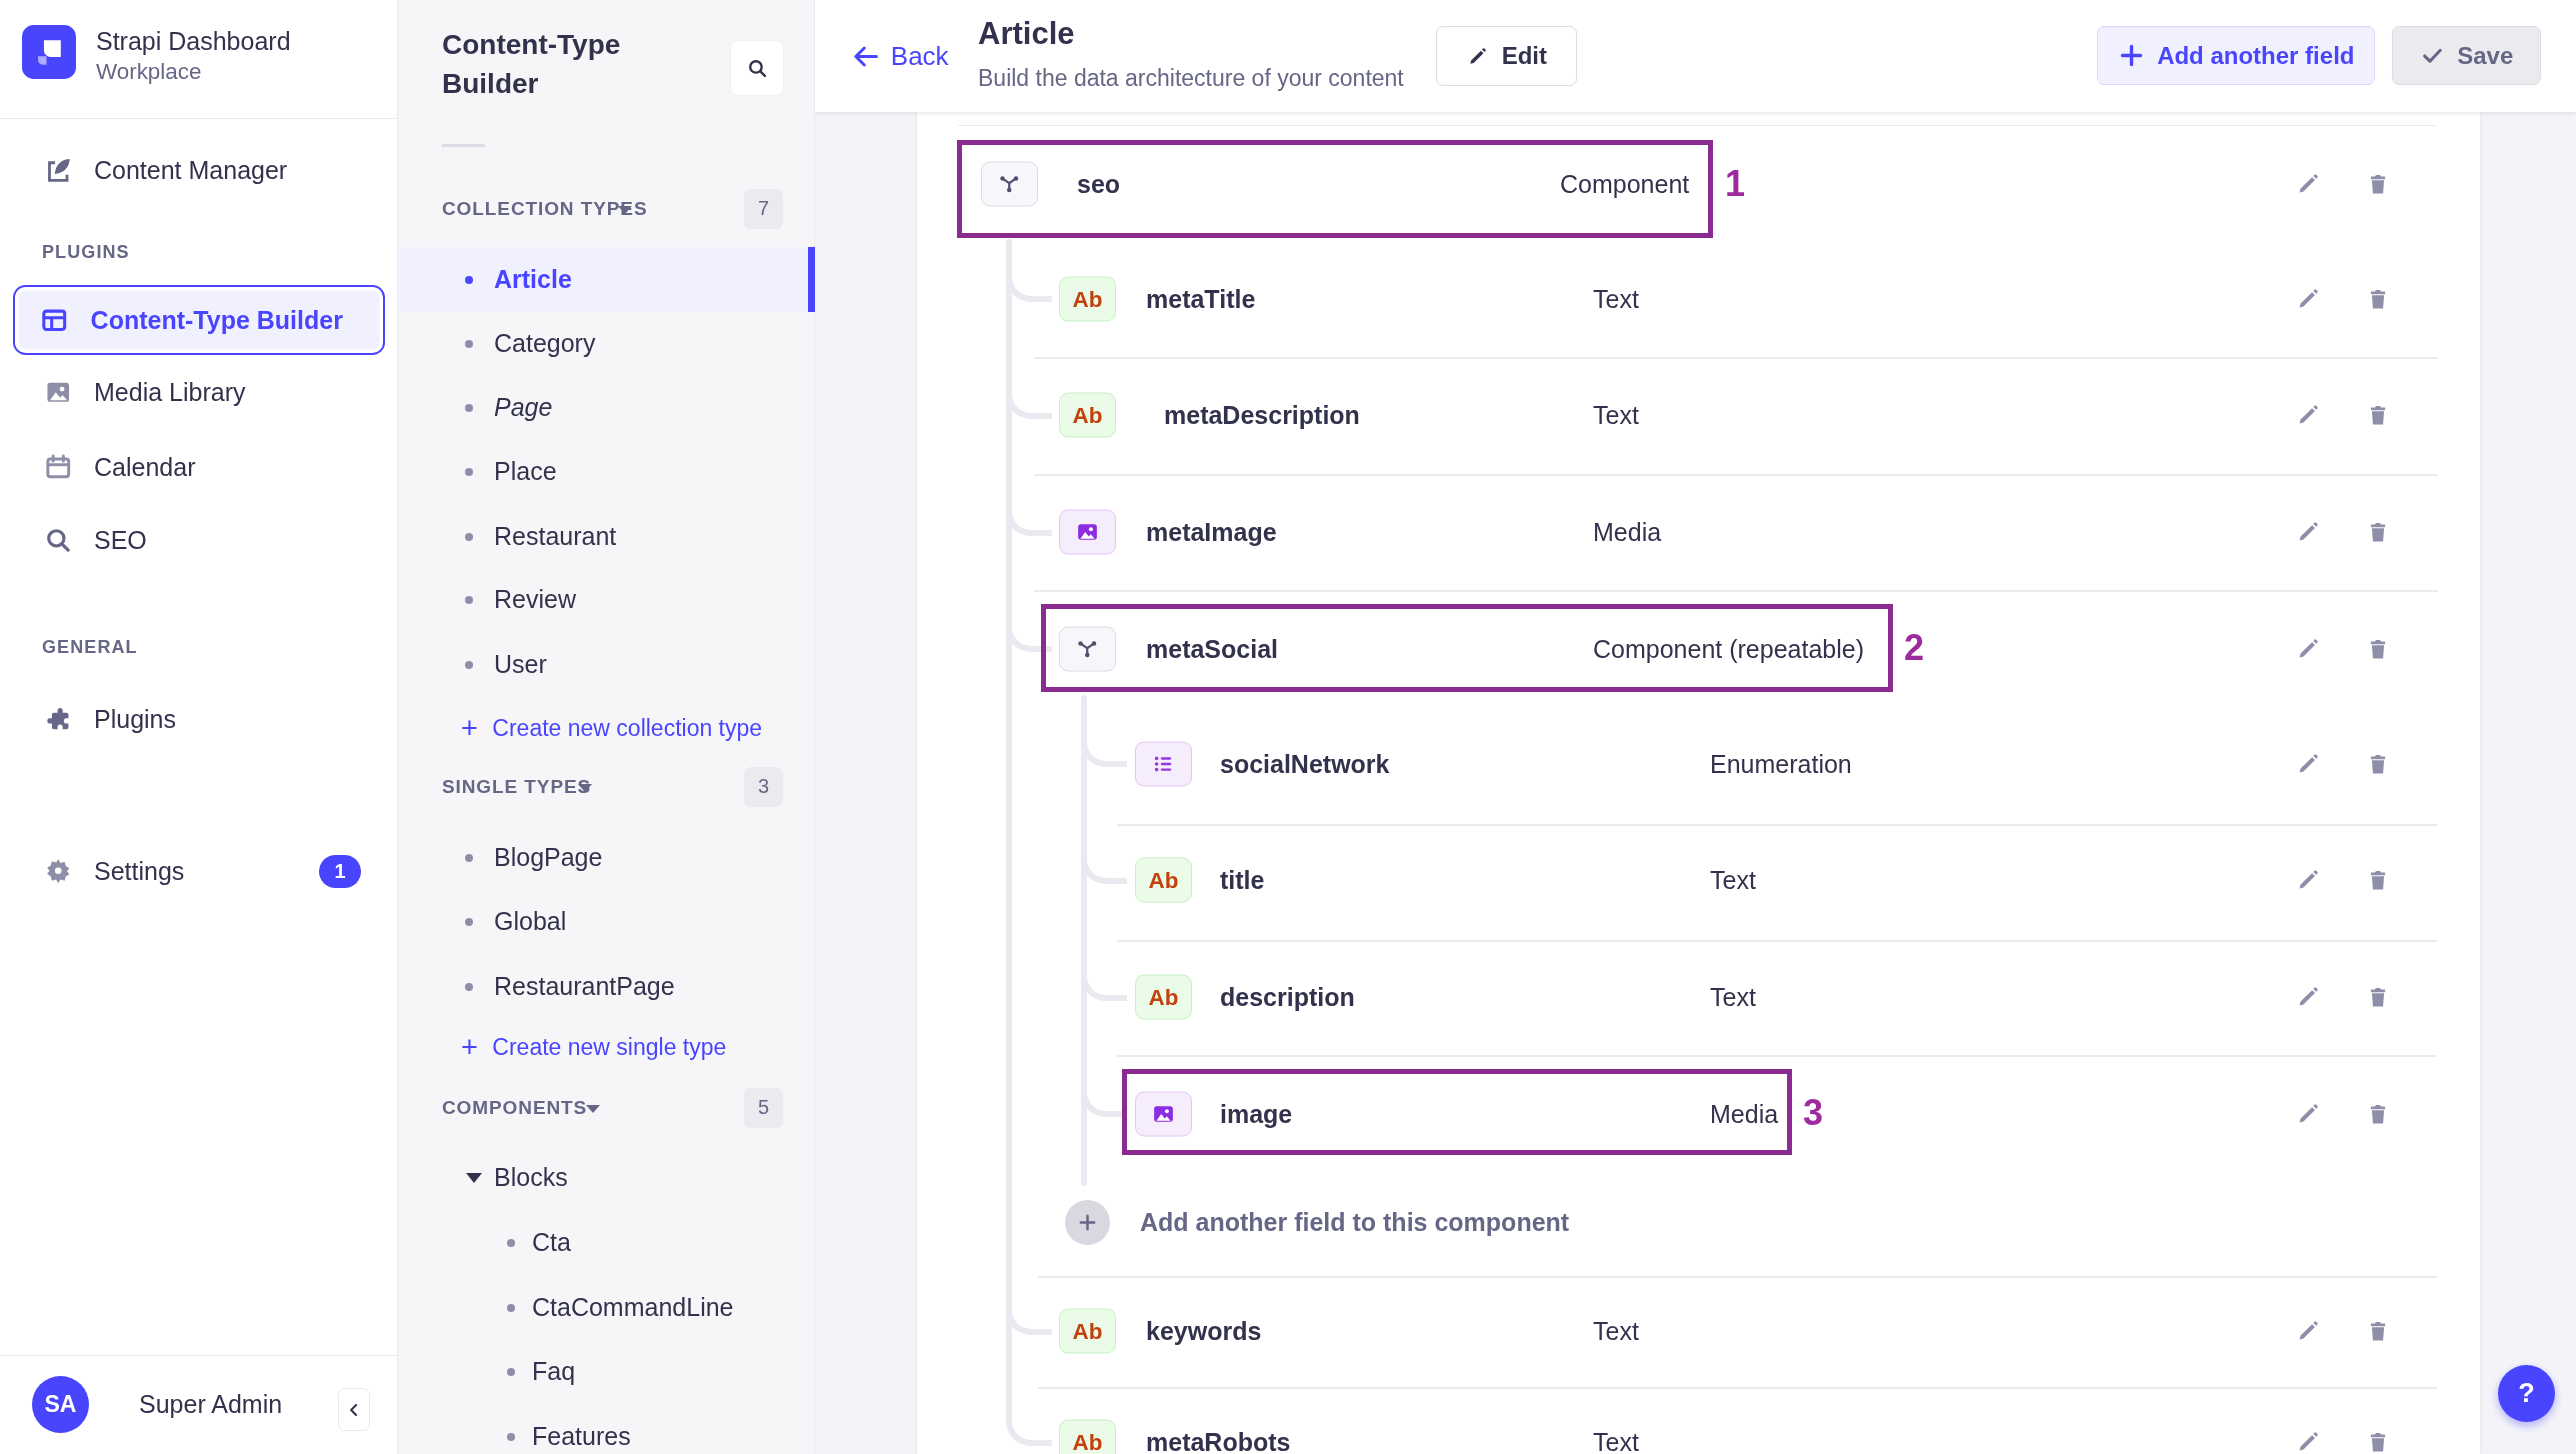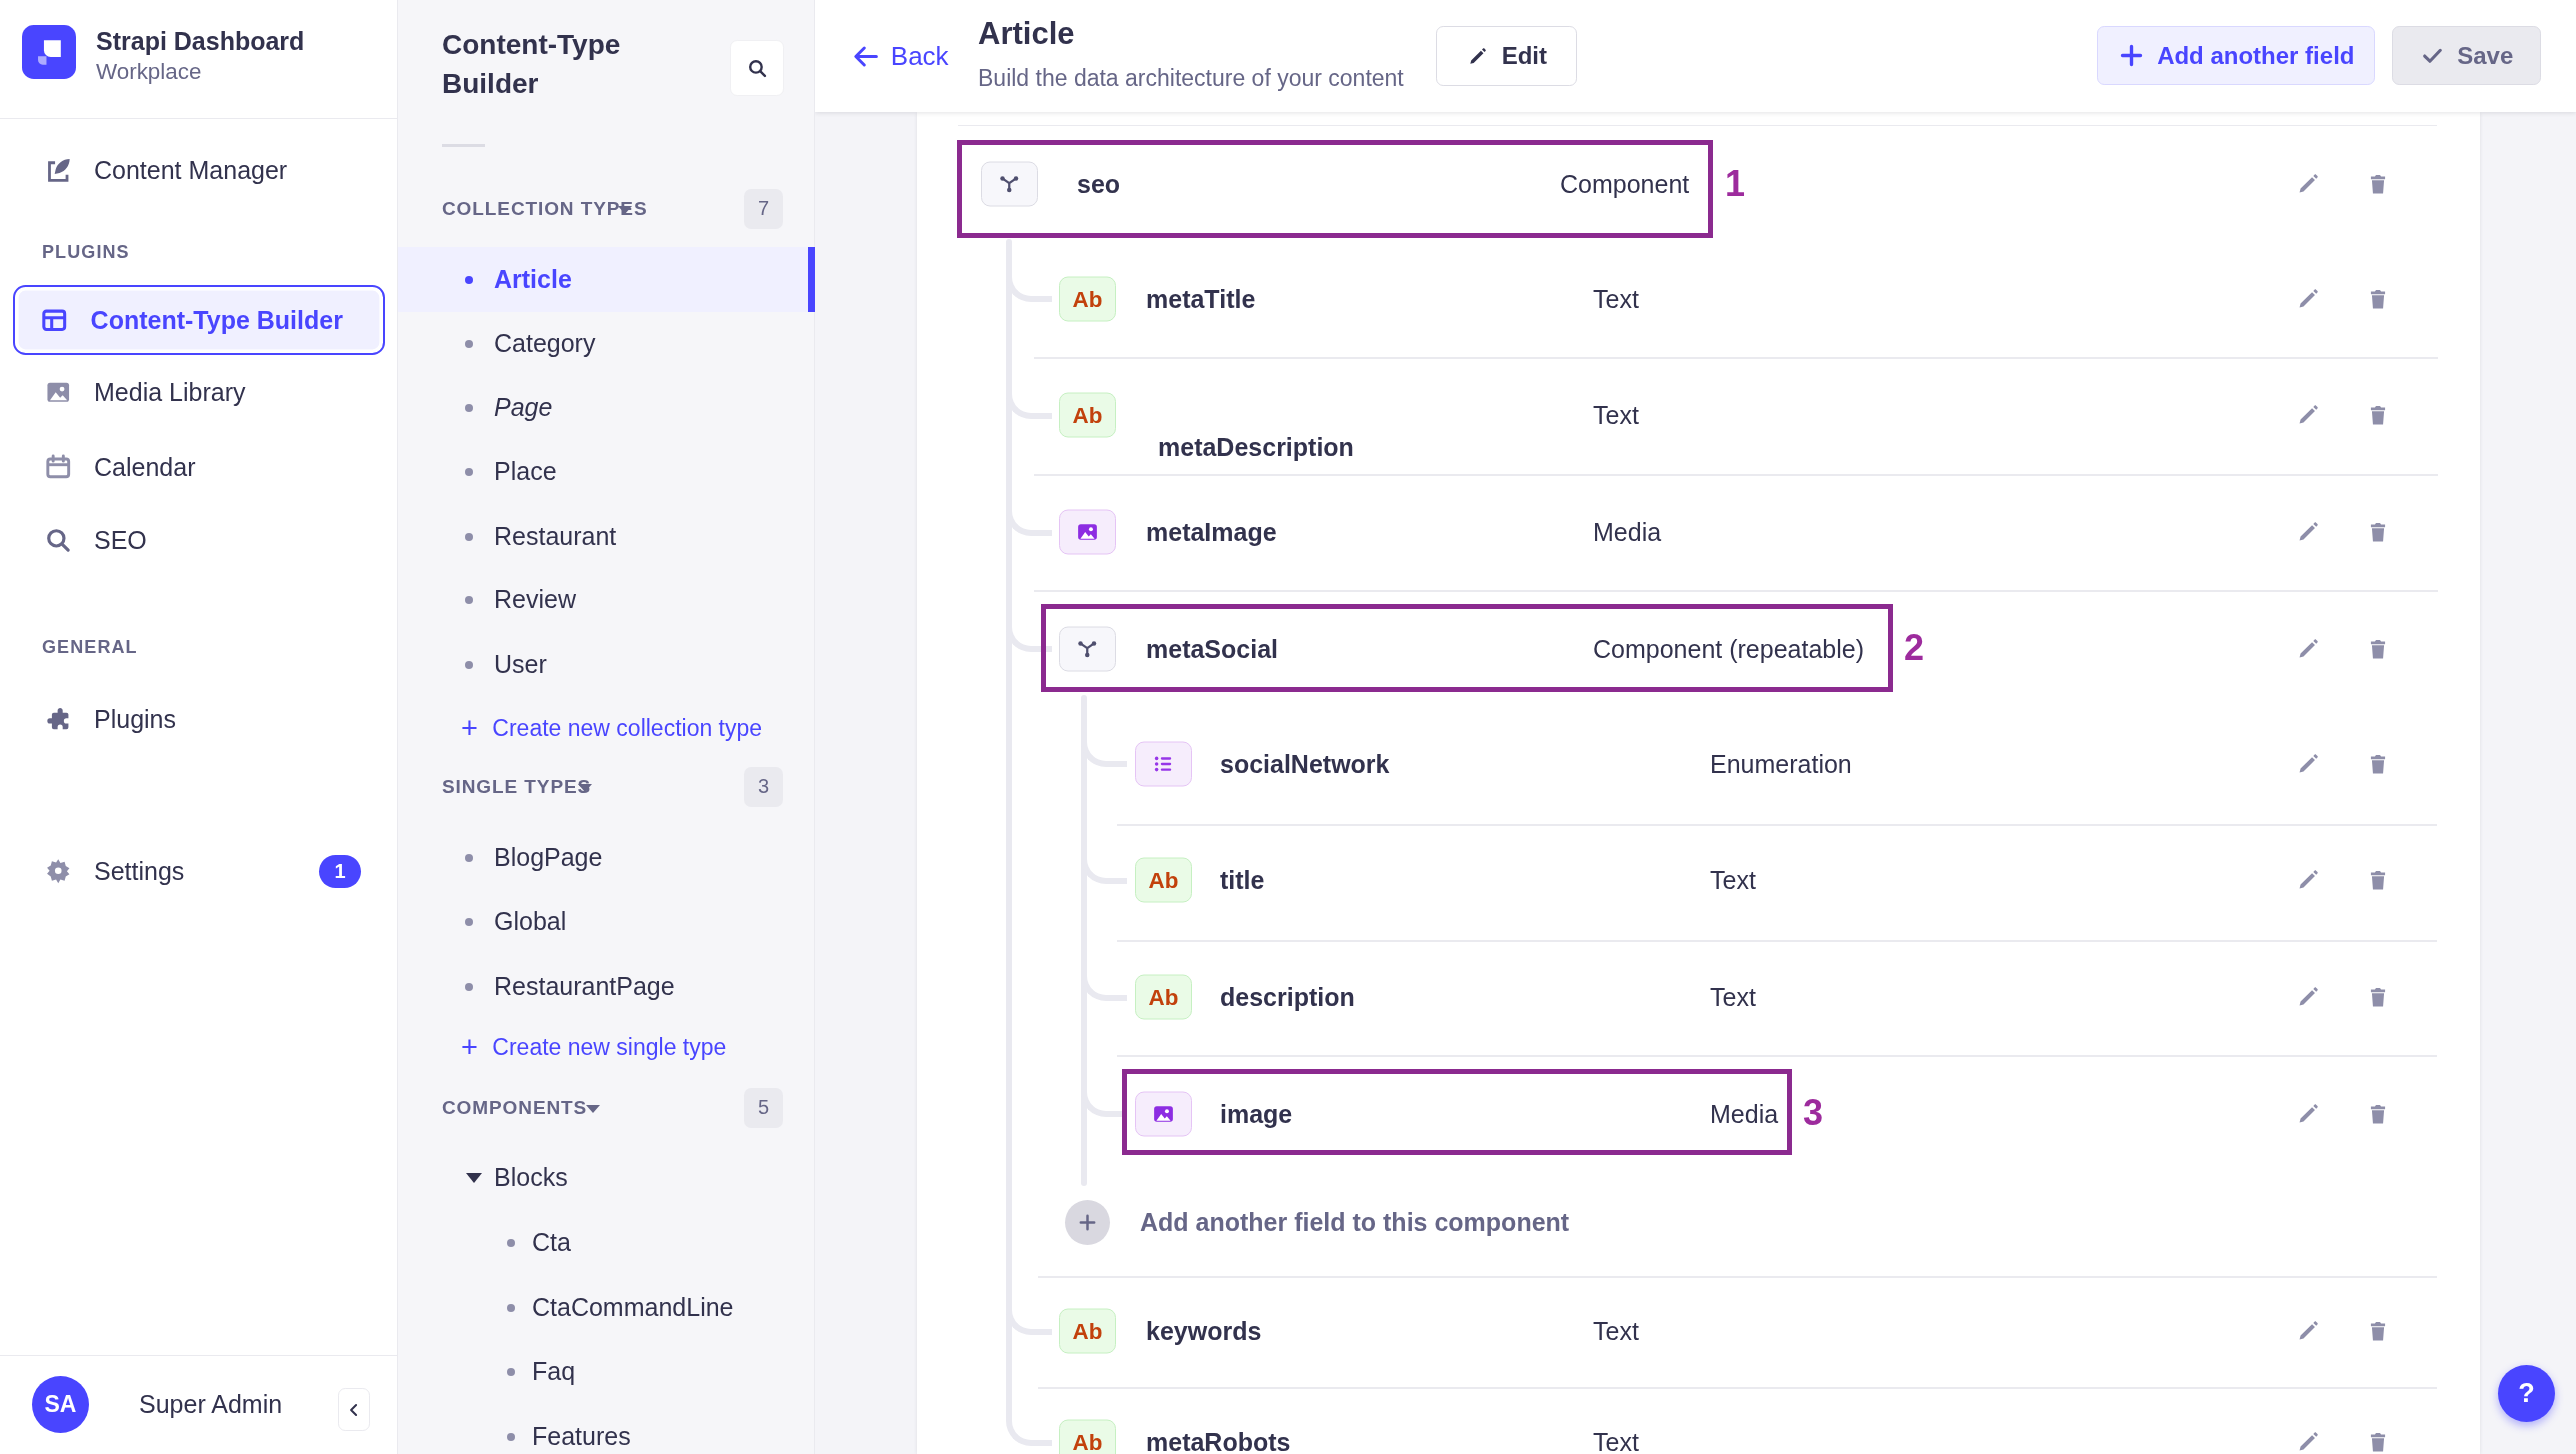--- a/index.html
+++ b/index.html
@@ -6,21 +6,21 @@
   html,body { width:2576px; height:1454px; overflow:hidden; background:#fff;
     font-family:"Liberation Sans", sans-serif; color:#32324d; }
   .app { position:relative; width:2576px; height:1454px; }
 
   
   .leftnav { position:absolute; left:0; top:0; width:398px; height:1454px;
     background:#fff; border-right:0.9px solid #eaeaef; z-index:6; }
   .brand { position:absolute; left:0; top:0; width:100%; height:119px;
     border-bottom:0.9px solid #eaeaef; }
   .logo { position:absolute; left:22.4px; top:25px; width:54px; height:54px; display:block; }
-  .brand-title { position:absolute; left:96px; top:27px; font-size:25px; font-weight:700; color:#32324d; }
+  .brand-title { position:absolute; left:96px; top:27px; font-size:25px; font-weight:400; color:#32324d; }
   .brand-sub { position:absolute; left:96px; top:59px; font-size:22.4px; color:#666687; }
   .nav-item { position:absolute; left:0; width:398px; height:50px; display:flex;
     align-items:center; padding-left:42px; gap:20px; font-size:25px; font-weight:500;
     color:#32324d; cursor:pointer; }
   .nav-item .ic { width:32px; height:32px; display:flex; align-items:center; justify-content:center; }
   .nav-item.selected { left:12.6px; width:372px; height:70px; border-radius:12.6px;
     background:#f0f0ff; border:2.7px solid #4945ff; box-shadow:inset 0 0 0 3.6px #fff;
     padding-left:24px; color:#4945ff; font-weight:600; }
   .nav-section { position:absolute; left:42px; font-size:18px; font-weight:700;
     letter-spacing:1.1px; color:#666687; }
@@ -395,21 +395,21 @@
         <div class="fbox f-text" style="left: 142px; top: 187px;">Ab</div>
         <div class="fname" style="left: 229px; top: 187px;">metaTitle</div>
         <div class="ftype" style="left: 676px; top: 187px;">Text</div>
         <div class="ricon" style="left: 1391px; top: 187px;"><svg viewBox="0 0 24 24" width="27" height="27">
             <path d="M4.5 19.5l.9-3.4L15.6 5.9l2.6 2.6L8 18.7l-3.5.8zM16.7 4.8l1.1-1.1c.4-.4 1-.4 1.4 0l1.2 1.2c.4.4.4 1 0 1.4l-1.1 1.1-2.6-2.6z" fill="#8e8ea9"></path>
           </svg></div>
         <div class="ricon" style="left: 1461px; top: 187px;"><svg viewBox="0 0 24 24" width="27" height="27">
             <path d="M6.6 8.6h10.8l-.9 11.9H7.5L6.6 8.6zM9.3 5.4l.9-1.5h3.6l.9 1.5h3.6V7.7H5.7V5.4h3.6z" fill="#8e8ea9"></path>
           </svg></div>
         <div class="fbox f-text" style="left: 142px; top: 303px;">Ab</div>
-        <div class="fname" style="left: 241px; top: 303px; margin-top: 32px;">metaDescription</div>
+        <div class="fname" style="left: 247px; top: 303px;">metaDescription</div>
         <div class="ftype" style="left: 676px; top: 303px;">Text</div>
         <div class="ricon" style="left: 1391px; top: 303px;"><svg viewBox="0 0 24 24" width="27" height="27">
             <path d="M4.5 19.5l.9-3.4L15.6 5.9l2.6 2.6L8 18.7l-3.5.8zM16.7 4.8l1.1-1.1c.4-.4 1-.4 1.4 0l1.2 1.2c.4.4.4 1 0 1.4l-1.1 1.1-2.6-2.6z" fill="#8e8ea9"></path>
           </svg></div>
         <div class="ricon" style="left: 1461px; top: 303px;"><svg viewBox="0 0 24 24" width="27" height="27">
             <path d="M6.6 8.6h10.8l-.9 11.9H7.5L6.6 8.6zM9.3 5.4l.9-1.5h3.6l.9 1.5h3.6V7.7H5.7V5.4h3.6z" fill="#8e8ea9"></path>
           </svg></div>
         <div class="fbox f-media" style="left: 142px; top: 420px;">
           <svg viewBox="0 0 24 24" width="27" height="25">
             <rect x="3" y="4.5" width="18" height="15" rx="2.6" fill="#8d2de2"></rect>

